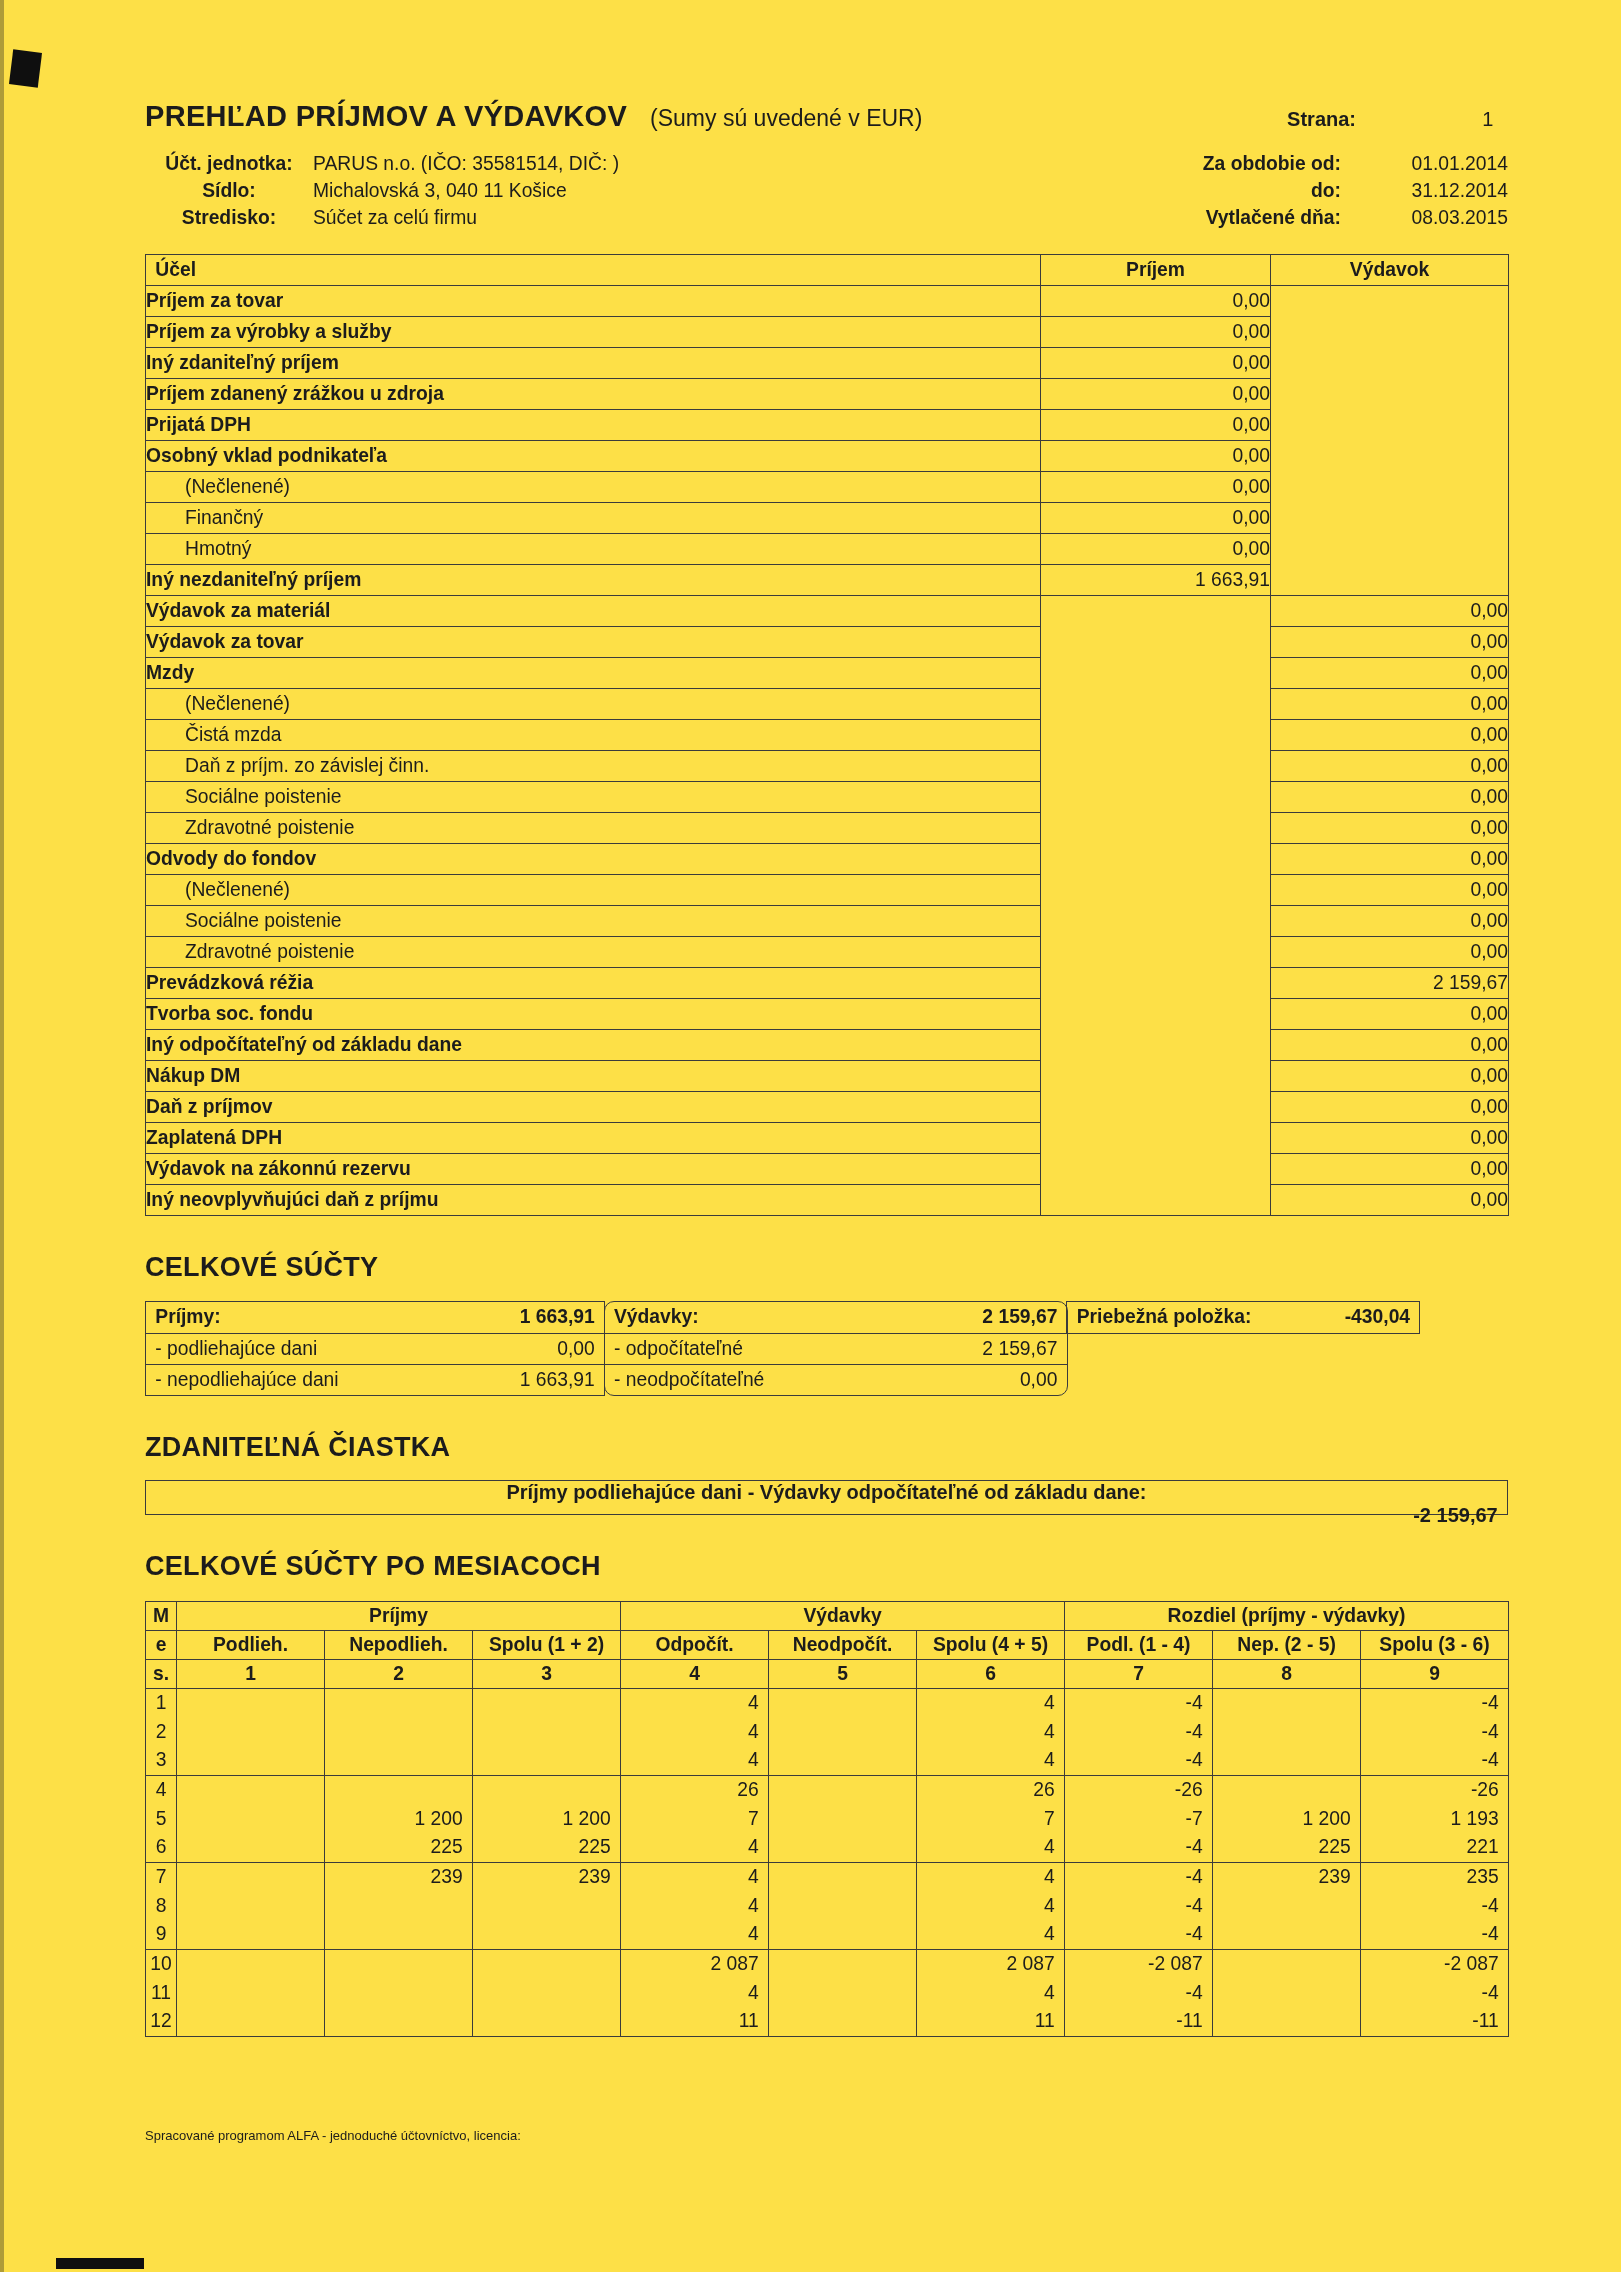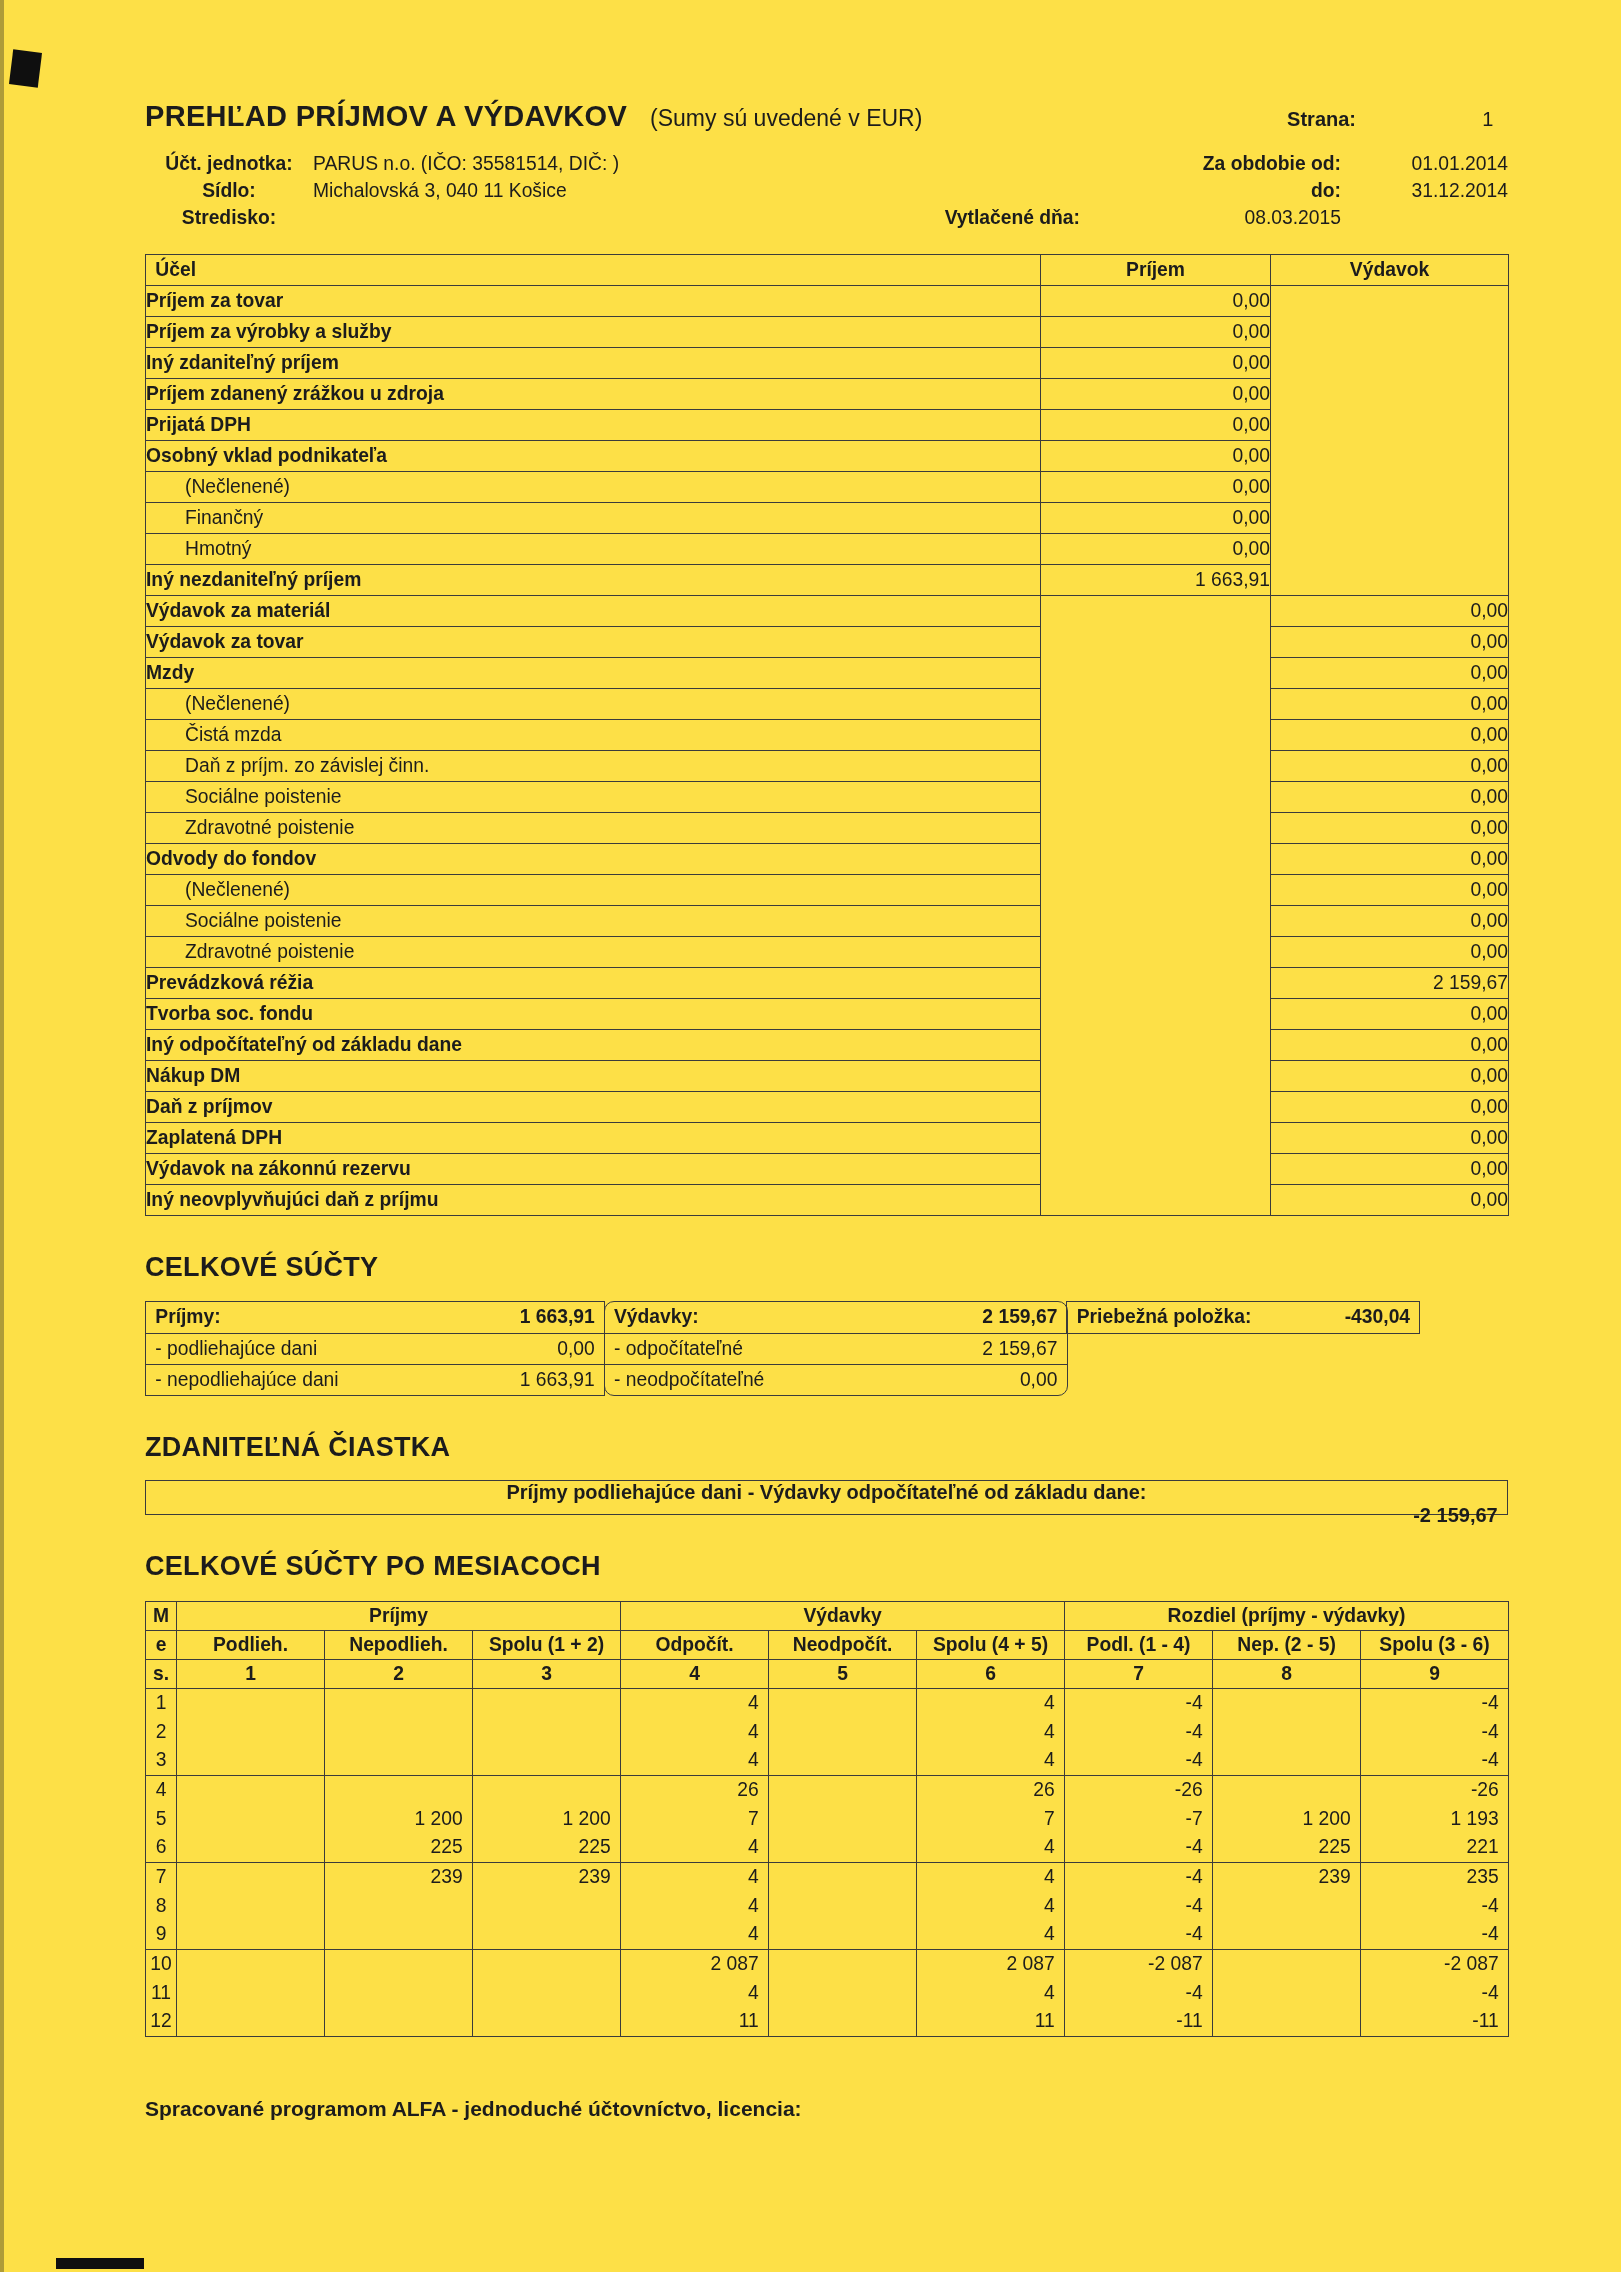--- a/index.html
+++ b/index.html
@@ -63,21 +63,21 @@
 
   
   table.monthly { border-collapse:collapse; table-layout:fixed; width:100%; margin-top:18.7px; }
   table.monthly th { border:1.3px solid #3b3b3b; font-size:19.3px; font-weight:bold; height:29px; text-align:center; padding:0 1.3px; }
   table.monthly td { border-left:1.3px solid #3b3b3b; border-right:1.3px solid #3b3b3b; border-top:none; border-bottom:none;
                      height:29px; font-size:19.3px; text-align:right; padding-right:9.3px; }
   table.monthly td.mes { text-align:center; padding:0; }
   table.monthly tr.grp td { border-bottom:1.3px solid #3b3b3b; }
   table.monthly tbody tr:last-child td { border-bottom:1.3px solid #3b3b3b; }
 
-  .footer-note { margin-top:60px; font-size:21px; font-weight:bold; }
+  .footer-note { margin-top:91px; font-size:13px; font-weight:normal; }
 </style>
 </head>
 <body>
 
 <div class="page">
   <div class="edge-shadow"></div>
   <div class="mark-tl"></div>
   <div class="mark-bl"></div>
 
   <div class="content">
@@ -96,20 +96,21 @@
       <span class="l-val">PARUS n.o. (IČO: 35581514, DIČ: )</span>
       <span class="r-lbl">Za obdobie od:</span>
       <span class="r-val">01.01.2014</span>
 
       <span class="l-lbl">Sídlo:</span>
       <span class="l-val">Michalovská 3, 040 11 Košice</span>
       <span class="r-lbl">do:</span>
       <span class="r-val">31.12.2014</span>
 
       <span class="l-lbl">Stredisko:</span>
+      <span class="l-val">Súčet za celú firmu</span>
       <span class="r-lbl">Vytlačené dňa:</span>
       <span class="r-val">08.03.2015</span>
     </div>
 
     <table class="main">
       <colgroup>
         <col style="width:895px">
           <col style="width:230px">
           <col style="width:238px">
       </colgroup>

